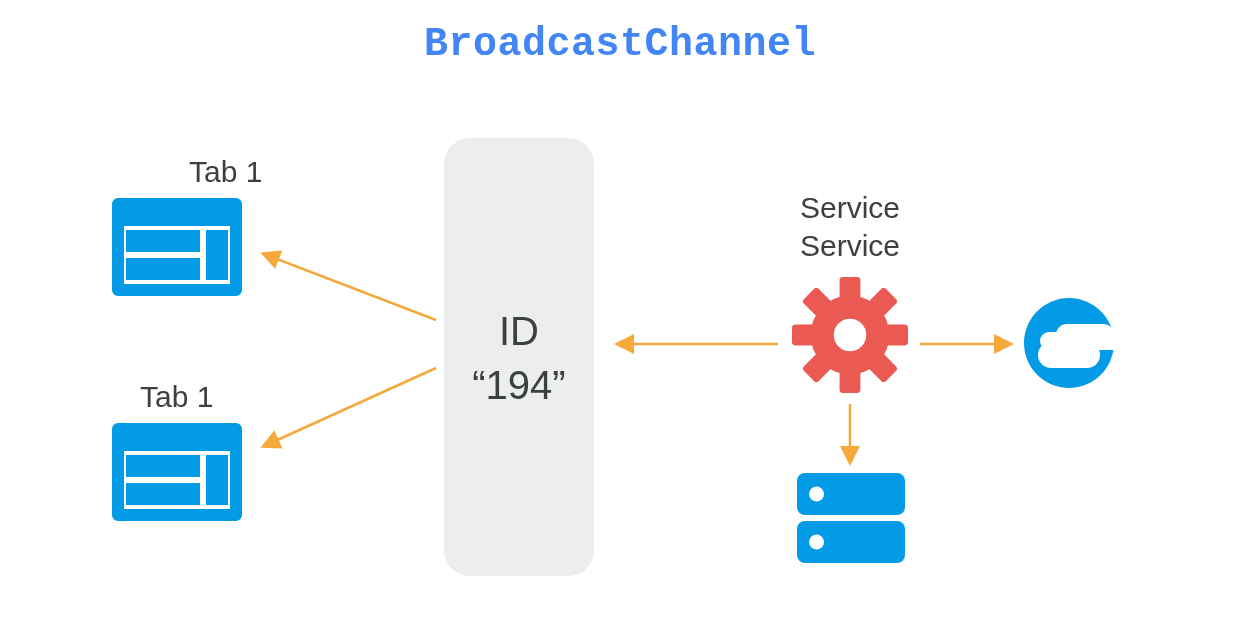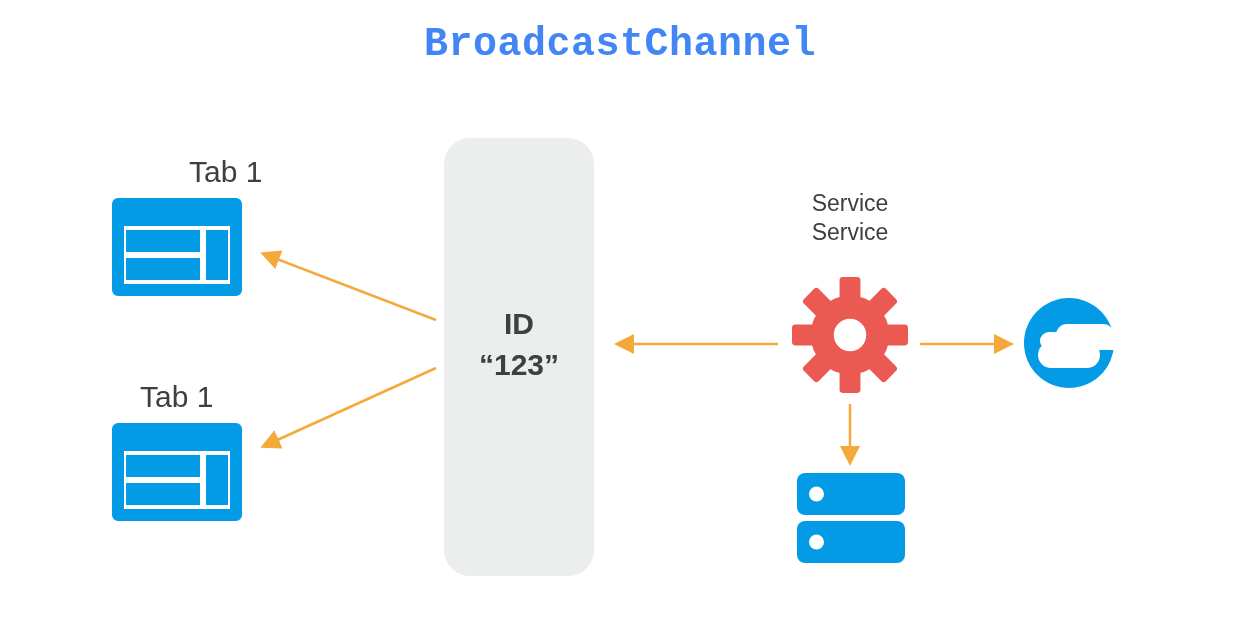--- a/index.html
+++ b/index.html
@@ -38,24 +38,23 @@
     height: 438px;
     background: #eceded;
     border-radius: 26px;
   }
   .channel-label {
     position: absolute;
     left: 444px;
     top: 304px;
     width: 150px;
     text-align: center;
-    font-size: 30px;
+    font-size: 40px;
     line-height: 1.35;
     color: #3c4043;
-    font-weight: bold;
   }
 
   
   .tab1-label, .tab2-label {
     position: absolute;
     font-size: 30px;
     color: #3c4043;
   }
   .tab1-label { left: 155px; top: 155px; margin-left: 34px; }
   .tab2-label { left: 140px; top: 380px; }
@@ -70,21 +69,21 @@
   .tab1-icon { left: 112px; top: 198px; }
   .tab2-icon { left: 112px; top: 423px; }
 
   
   .sw-label {
     position: absolute;
     left: 760px;
     top: 189px;
     width: 180px;
     text-align: center;
-    font-size: 23px;
+    font-size: 30px;
     line-height: 1.25;
   }
 
   
   .gear {
     position: absolute;
     left: 792px;
     top: 277px;
     width: 116px;
     height: 116px;
@@ -175,21 +174,21 @@
 
       <line x1="920" y1="344" x2="1010" y2="344" marker-end="url(#arr)"></line>
 
       <line x1="850" y1="404" x2="850" y2="462" marker-end="url(#arr)"></line>
     </g>
   </svg>
 
   <div class="channel-box"></div>
   <div class="channel-label">
     <span>ID</span><br>
-    <span>“123”</span>
+    <span>“194”</span>
   </div>
 
   <div class="tab1-label">Tab 1</div>
   <div class="tab-icon tab1-icon">
     <svg viewBox="0 0 130 98">
       <g fill="#039be5">
 
         <path fill-rule="evenodd" d="M6 0 h118 a6 6 0 0 1 6 6 v86 a6 6 0 0 1 -6 6 h-118 a6 6 0 0 1 -6 -6 v-86 a6 6 0 0 1 6 -6 z M12 28 h106 v58 h-106 z"></path>
 
         <rect x="14" y="32" width="74" height="22"></rect>

